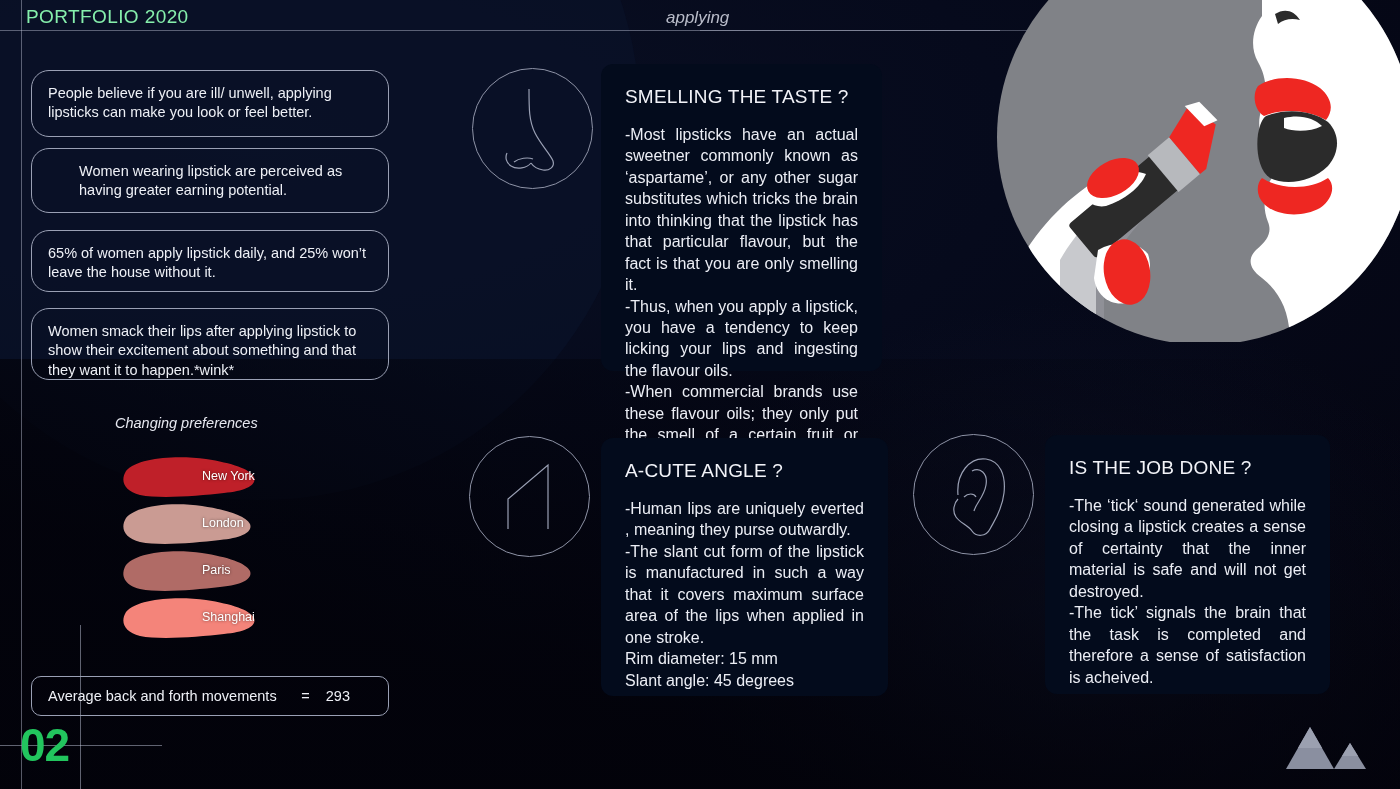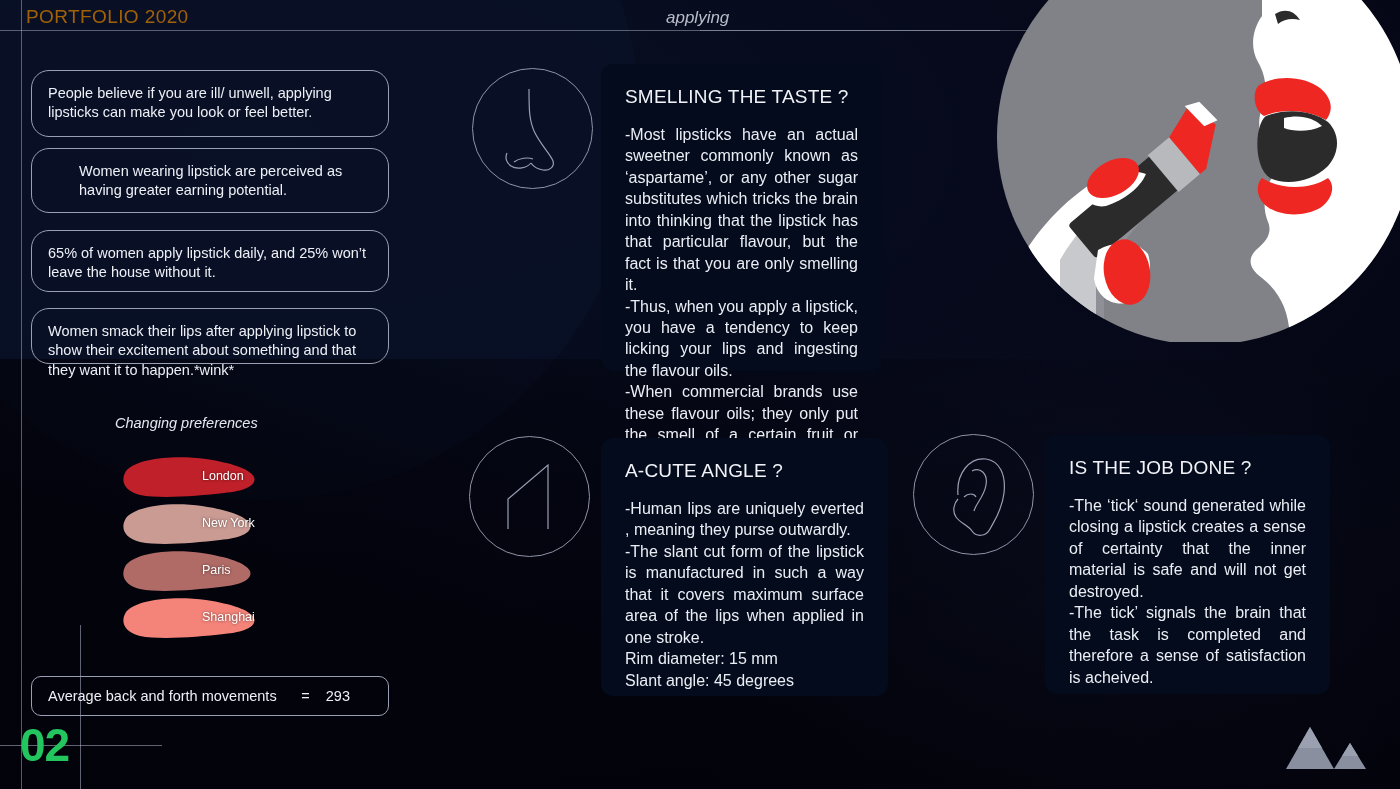--- a/index.html
+++ b/index.html
@@ -24,38 +24,38 @@
 
   
   .v-rule{position:absolute;top:0;left:21px;width:1px;height:789px;background:rgba(190,195,215,.45);}
   .h-rule-top{position:absolute;left:0;top:30px;width:1000px;height:1px;background:rgba(190,195,215,.45);}
   .h-rule-top2{position:absolute;left:700px;top:30px;width:470px;height:1px;background:rgba(190,195,215,.35);}
   .v-rule2{position:absolute;left:80px;top:625px;width:1px;height:164px;background:rgba(190,195,215,.5);}
   .h-rule-bot{position:absolute;left:0;top:745px;width:162px;height:1px;background:rgba(190,195,215,.5);}
 
   
   .title{position:absolute;left:26px;top:6px;font-size:19px;letter-spacing:.4px;
-     color:#a16207;font-weight:400;}
+     color:#86efac;font-weight:400;}
   .subtitle{position:absolute;left:666px;top:8px;font-size:17px;font-style:italic;
      color:#b9bcc9;font-weight:400;}
 
   
   .page-no{position:absolute;left:20px;top:722px;font-size:46px;font-weight:700;
      color:#22c55e;letter-spacing:-1px;line-height:1;}
 
   
   .logo{position:absolute;right:28px;bottom:16px;width:90px;height:50px;}
 
   
   .fact{position:absolute;left:31px;border:1px solid #9aa0b4;border-radius:18px;
      box-sizing:border-box;padding:13px 16px;font-size:14.5px;line-height:1.33;color:#eef0f6;width:358px;}
   .fact.f1{top:70px;height:67px;}
   .fact.f2{top:148px;height:65px;padding-left:47px;}
   .fact.f3{top:230px;height:62px;}
-  .fact.f4{top:308px;height:56px;}
+  .fact.f4{top:308px;height:72px;}
 
   .metric{position:absolute;left:31px;top:676px;width:358px;height:40px;box-sizing:border-box;
      border:1px solid #9aa0b4;border-radius:10px;display:flex;align-items:center;padding:0 16px;
      font-size:14.5px;color:#eef0f6;}
   .metric .m-label{flex:0 0 auto;}
   .metric .m-eq{margin-left:auto;margin-right:16px;}
   .metric .m-val{margin-right:22px;}
 
   
   .chart-title{position:absolute;left:115px;top:415px;font-size:14.5px;font-style:italic;color:#e7e9f1;}
@@ -172,24 +172,24 @@
       <path id="sw0" d="M6 16 C18 2 58 0 86 4 C112 8 130 14 134 22 C137 30 126 36 104 38
                         C78 41 40 44 20 40 C4 36 0 26 6 16 Z" fill="#bf2029"></path>
       <path id="sw1" d="M6 63 C18 49 56 47 82 51 C108 55 126 61 130 69 C133 77 122 83 100 85
                         C74 88 40 91 20 87 C4 83 0 73 6 63 Z" fill="#ca9b93"></path>
       <path id="sw2" d="M6 110 C18 96 56 94 82 98 C108 102 126 108 130 116 C133 124 122 130 100 132
                         C74 135 40 138 20 134 C4 130 0 120 6 110 Z" fill="#b06b66"></path>
       <path id="sw3" d="M6 157 C18 143 58 141 86 145 C112 149 130 155 134 163 C137 171 126 177 104 179
                         C78 182 40 185 20 181 C4 177 0 167 6 157 Z" fill="#f4847a"></path>
     </svg>
     <div class="swatch-row">
+      <span class="swatch-lbl" style="top:14px">New York</span>
+    </div>
+    <div class="swatch-row">
       <span class="swatch-lbl" style="top:14px">London</span>
-    </div>
-    <div class="swatch-row">
-      <span class="swatch-lbl" style="top:14px">New York</span>
     </div>
     <div class="swatch-row">
       <span class="swatch-lbl" style="top:14px">Paris</span>
     </div>
     <div class="swatch-row">
       <span class="swatch-lbl" style="top:14px">Shanghai</span>
     </div>
   </div>
 
   <div class="metric">

